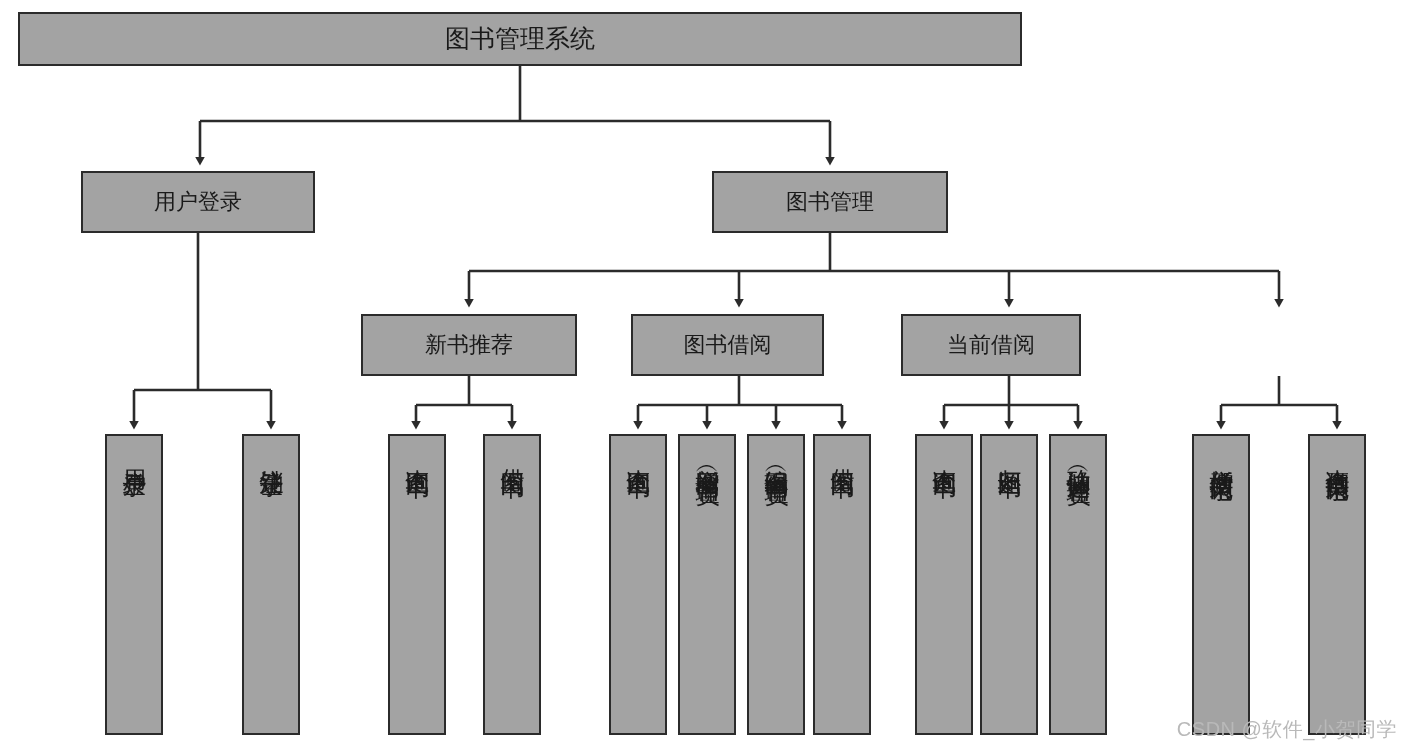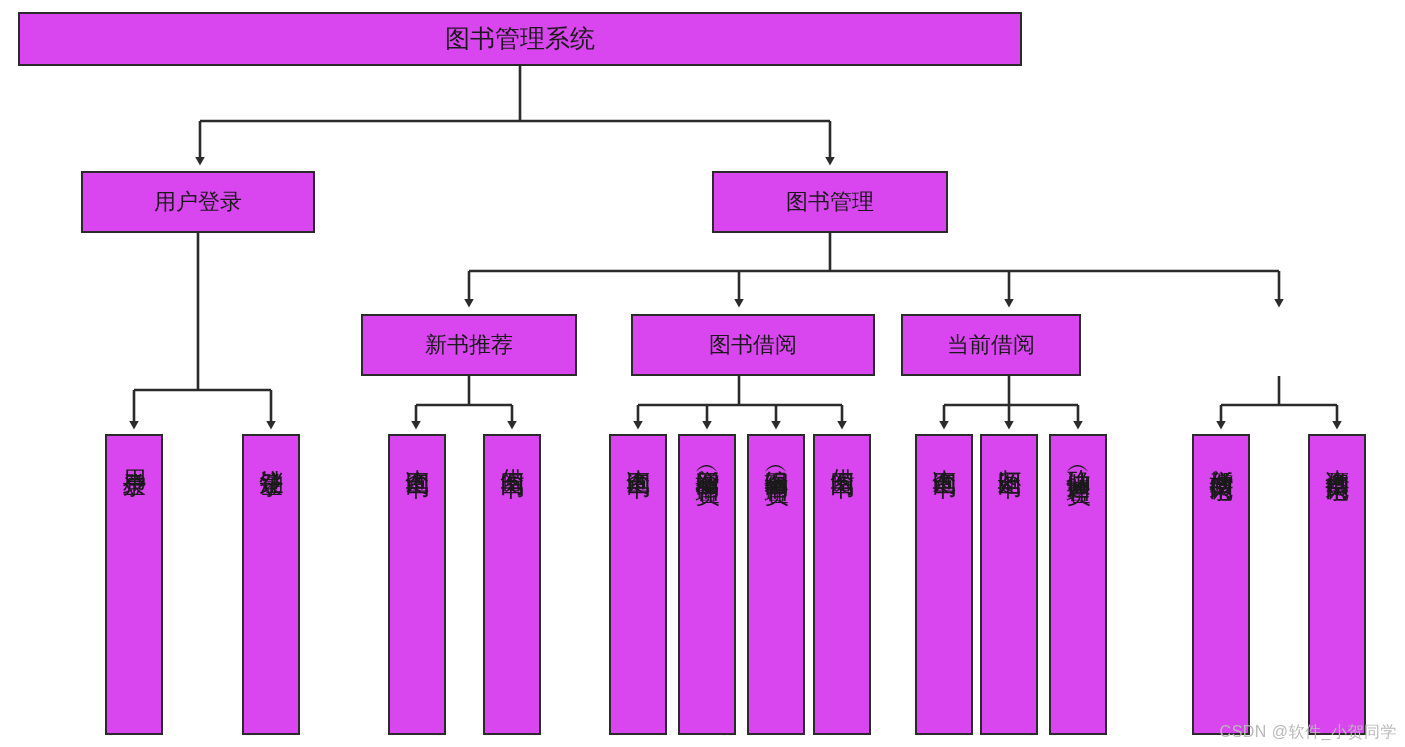--- a/index.html
+++ b/index.html
@@ -20,21 +20,21 @@
     left: 0;
     top: 0;
     width: 1405px;
     height: 747px;
     pointer-events: none;
   }
   .node {
     position: absolute;
     box-sizing: border-box;
     border: 2px solid #2b2b2b;
-    background: #d946ef;
+    background: #a3a3a3;
     display: flex;
     align-items: center;
     justify-content: center;
     color: #1a1a1a;
   }
   .node-label {
     display: block;
     text-align: center;
     line-height: 1.18;
     white-space: nowrap;
@@ -58,21 +58,21 @@
     text-orientation: upright;
     font-size: 24px;
     line-height: 1.12;
     letter-spacing: 2px;
     white-space: nowrap;
   }
   .watermark {
     position: absolute;
     right: 8px;
     bottom: 4px;
-    font-size: 16px;
+    font-size: 20px;
     color: #b9b9b9;
     letter-spacing: 0.5px;
     white-space: nowrap;
   }
 </style>
 </head>
 <body>
 
 <div id="canvas">
 
@@ -133,21 +133,21 @@
   <div class="node branch" style="left:81px; top:171px; width:234px; height:62px;">
     <span class="node-label">用户登录</span>
   </div>
   <div class="node branch" style="left:712px; top:171px; width:236px; height:62px;">
     <span class="node-label">图书管理</span>
   </div>
 
   <div class="node branch" style="left:361px; top:314px; width:216px; height:62px;">
     <span class="node-label">新书推荐</span>
   </div>
-  <div class="node branch" style="left:631px; top:314px; width:244px; height:62px;">
+  <div class="node branch" style="left:631px; top:314px; width:193px; height:62px;">
     <span class="node-label">图书借阅</span>
   </div>
   <div class="node branch" style="left:901px; top:314px; width:180px; height:62px;">
     <span class="node-label">当前借阅</span>
   </div>
 
   <div class="node leaf" style="left:105px; top:434px; width:58px; height:301px;">
     <span class="node-label">用户登录</span>
   </div>
   <div class="node leaf" style="left:242px; top:434px; width:58px; height:301px;">

